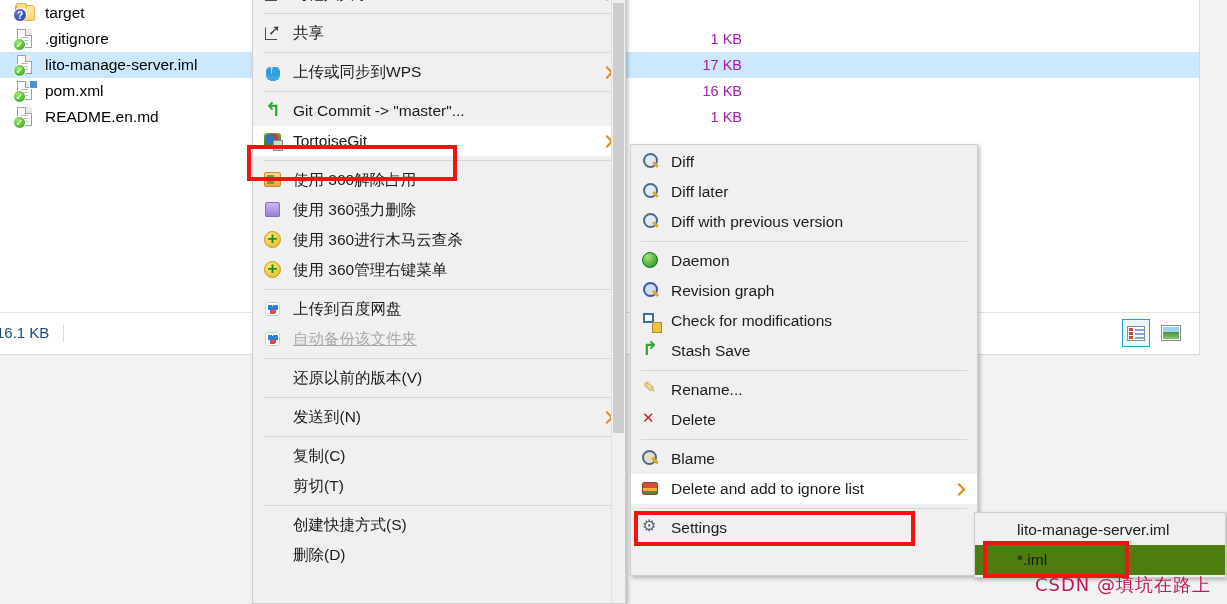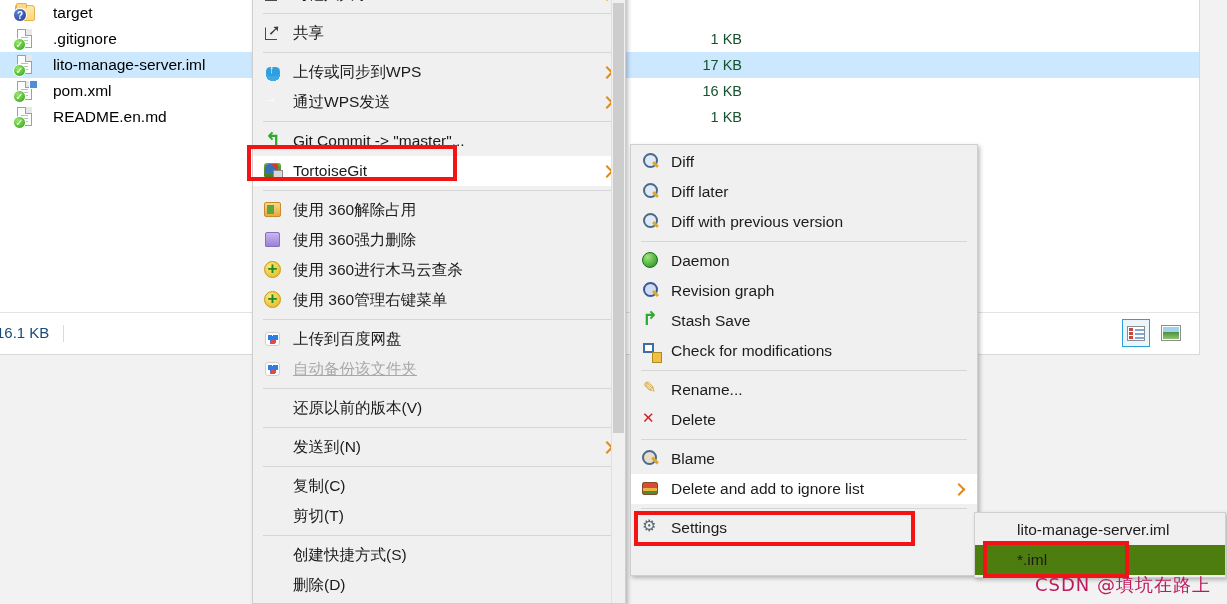--- a/index.html
+++ b/index.html
@@ -28,29 +28,29 @@
   .file-row {
     position: absolute; left: 0; width: 1199px; height: 26px;
     display: flex; align-items: center;
   }
   .file-row.sel { background: #cce8ff; }
   .file-row .ficon {
     position: relative;
     width: 22px; height: 22px; margin-left: 14px; flex: 0 0 22px;
   }
   .file-row .fname {
-    margin-left: 17px;
+    margin-left: 9px;
     font-size: 15.5px;
     color: #000000;
     white-space: nowrap;
   }
   .file-row .fsize {
     position: absolute; left: 612px; width: 130px;
     text-align: right;
-    font-size: 14.5px; color: #14532d;
+    font-size: 14.5px; color: #a21caf;
   }
 
   
   .gl-folder {
     position: absolute; left: 1px; top: 3px;
     width: 20px; height: 16px;
     background: linear-gradient(#ffe9a8, #fdd87a);
     border: 1px solid #e0b14e; border-radius: 1px 3px 2px 2px;
   }
   .gl-folder:before {
@@ -483,25 +483,20 @@
           <span class="mlabel">共享</span>
         </div>
         <div class="msep"></div>
         <div class="mitem">
           <span class="micon">
             <span class="ic ic-cloud"></span>
           </span>
           <span class="mlabel">上传或同步到WPS</span>
           <span class="arrow"></span>
         </div>
-        <div class="mitem">
-          <span class="micon"><span class="ic-wpssend"></span></span>
-          <span class="mlabel">通过WPS发送</span>
-          <span class="arrow"></span>
-        </div>
         <div class="msep"></div>
         <div class="mitem">
           <span class="micon">
             <span class="ic ic-gitcommit"></span>
           </span>
           <span class="mlabel">Git Commit -&gt; "master"...</span>
         </div>
         <div class="mitem hl">
           <span class="micon">
             <span class="ic-tortoise"></span>
@@ -605,29 +600,29 @@
           <span class="mlabel">Daemon</span>
         </div>
         <div class="mitem">
           <span class="micon">
             <span class="ic-revgraph"></span>
           </span>
           <span class="mlabel">Revision graph</span>
         </div>
         <div class="mitem">
           <span class="micon">
+            <span class="ic-checkmod"></span>
+          </span>
+          <span class="mlabel">Check for modifications</span>
+        </div>
+        <div class="mitem">
+          <span class="micon">
             <span class="ic ic-stash"></span>
           </span>
           <span class="mlabel">Stash Save</span>
-        </div>
-        <div class="mitem">
-          <span class="micon">
-            <span class="ic-checkmod"></span>
-          </span>
-          <span class="mlabel">Check for modifications</span>
         </div>
         <div class="msep"></div>
         <div class="mitem">
           <span class="micon">
             <span class="ic ic-rename"></span>
           </span>
           <span class="mlabel">Rename...</span>
         </div>
         <div class="mitem">
           <span class="micon">

